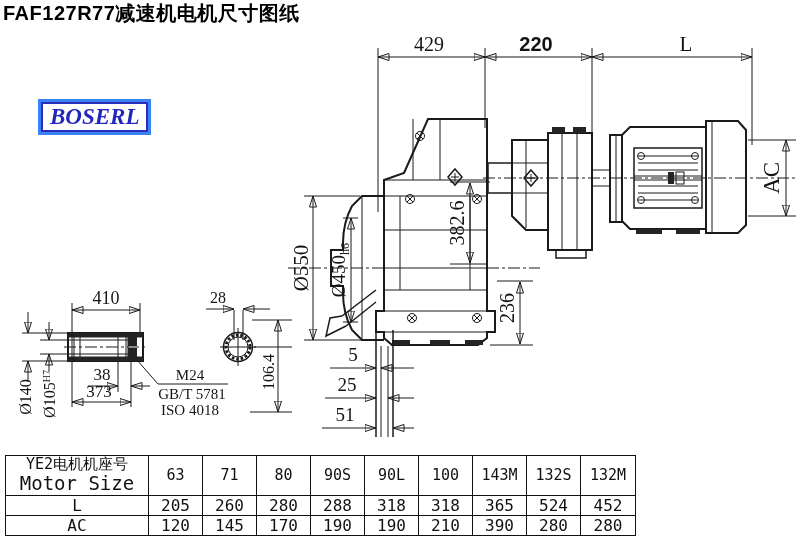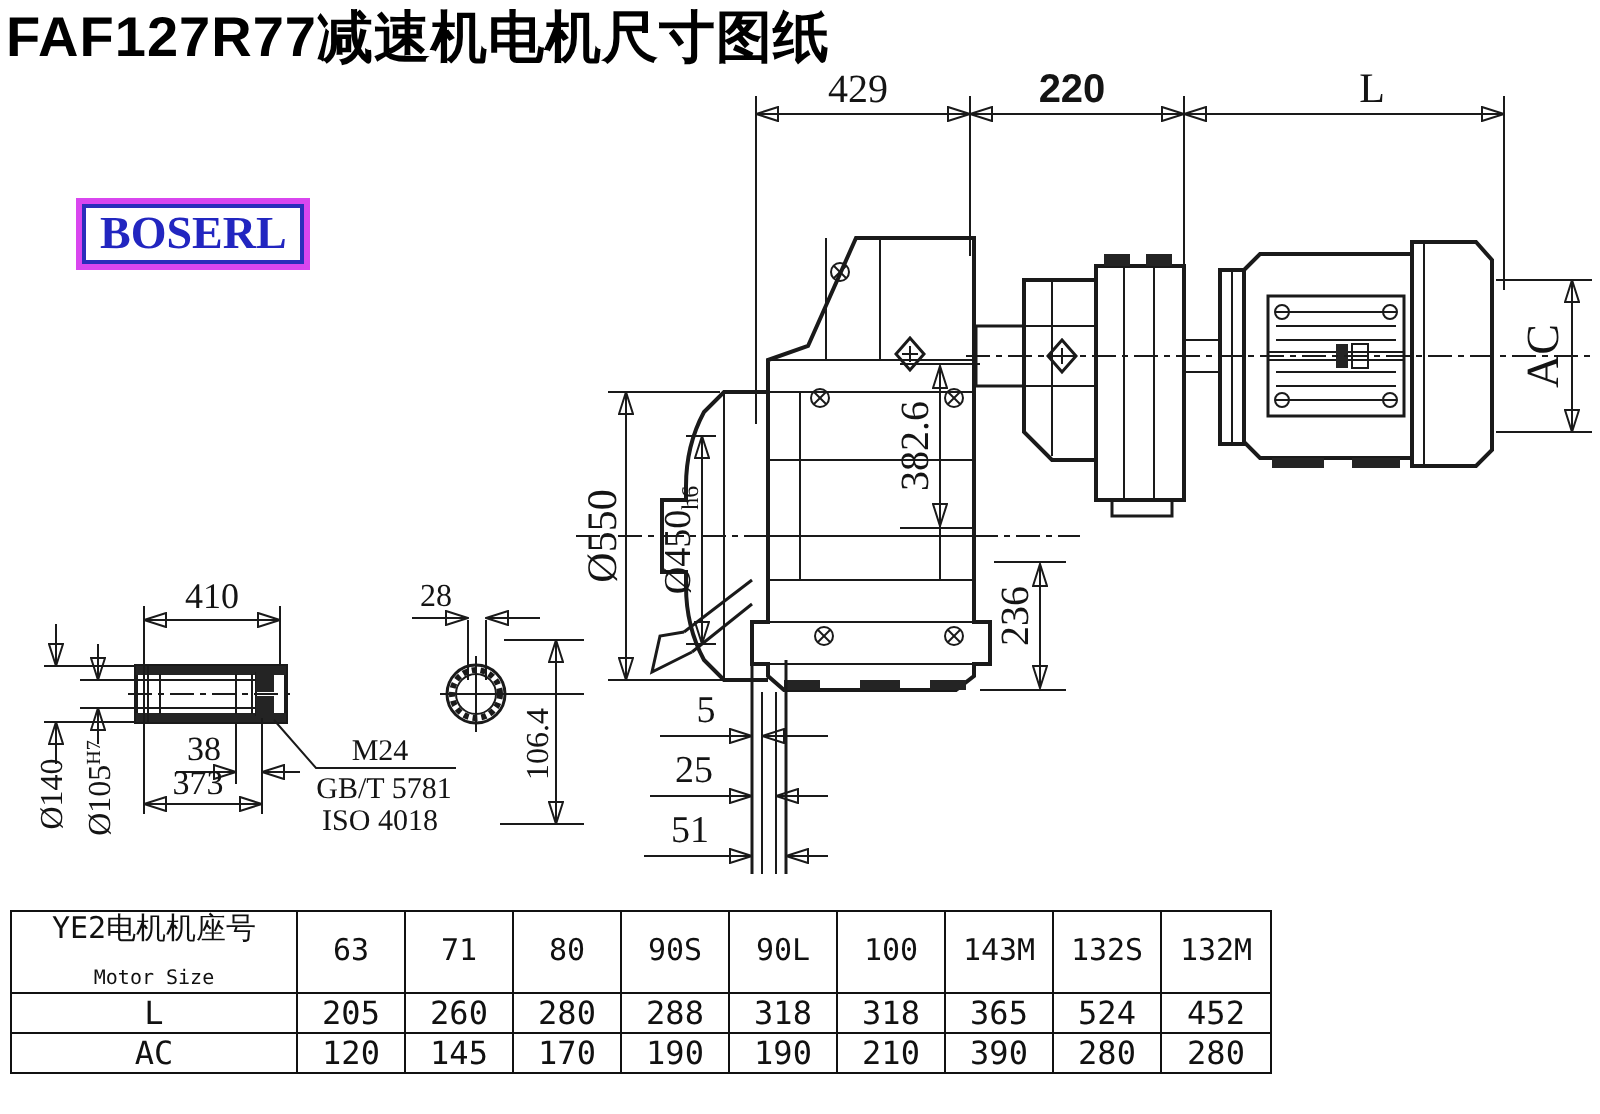--- a/index.html
+++ b/index.html
@@ -1,25 +1,25 @@
 <!DOCTYPE html>
 <html><head>
 <meta charset="utf-8">
 <style>
   html,body { margin:0; padding:0; background:#e8e8e8; }
   .page {
     position:relative; width:800px; height:557px; background:#ffffff;
     font-family:"Liberation Sans", sans-serif; overflow:hidden;
   }
   .title {
-    position:absolute; left:3px; top:0px; font-size:28px; font-weight:bold;
+    position:absolute; left:3px; top:0px; font-size:20px; font-weight:bold;
     color:#000; white-space:nowrap; letter-spacing:0.5px;
   }
   .brand-box {
-    position:absolute; left:38px; top:99px; border:3px solid #d946ef; background:#fff;
+    position:absolute; left:38px; top:99px; border:3px solid #3b82f6; background:#fff;font-style:italic;
   }
   .brand-inner {
     display:block; border:2px solid #2b2dbb; padding:0 7px;
     font-family:"Liberation Serif", serif; font-size:23px; font-weight:bold;
     color:#2226c0; line-height:26px;
   }
   svg.drawing { position:absolute; left:0; top:0; }
   svg.drawing line, svg.drawing path, svg.drawing rect, svg.drawing circle, svg.drawing polyline {
     stroke:#1a1a1a; fill:none; stroke-width:1;
   }
@@ -35,21 +35,21 @@
   .dim-table {
     position:absolute; left:5px; top:455px; border-collapse:collapse; table-layout:fixed;
     background:#fff; color:#111; font-family:"DejaVu Sans Mono", monospace;border-radius:21px;
   }
   .dim-table td, .dim-table th {
     border:1.5px solid #111; text-align:center; padding:0; font-weight:normal;
     overflow:hidden; white-space:nowrap;
   }
   .dim-table .hrow th { height:37px; font-size:15px; line-height:1.15; }
   .dim-table .drow td { height:19px; font-size:16px; }
-  .hdr2 { font-size:10px;margin-top:11px; }
+  .hdr2 { font-size:19px; }
 </style>
 </head>
 <body>
 
 <div class="page">
 
   <div class="title">FAF127R77减速机电机尺寸图纸</div>
 
   <div class="brand-box">
     <span class="brand-inner">BOSERL</span>

